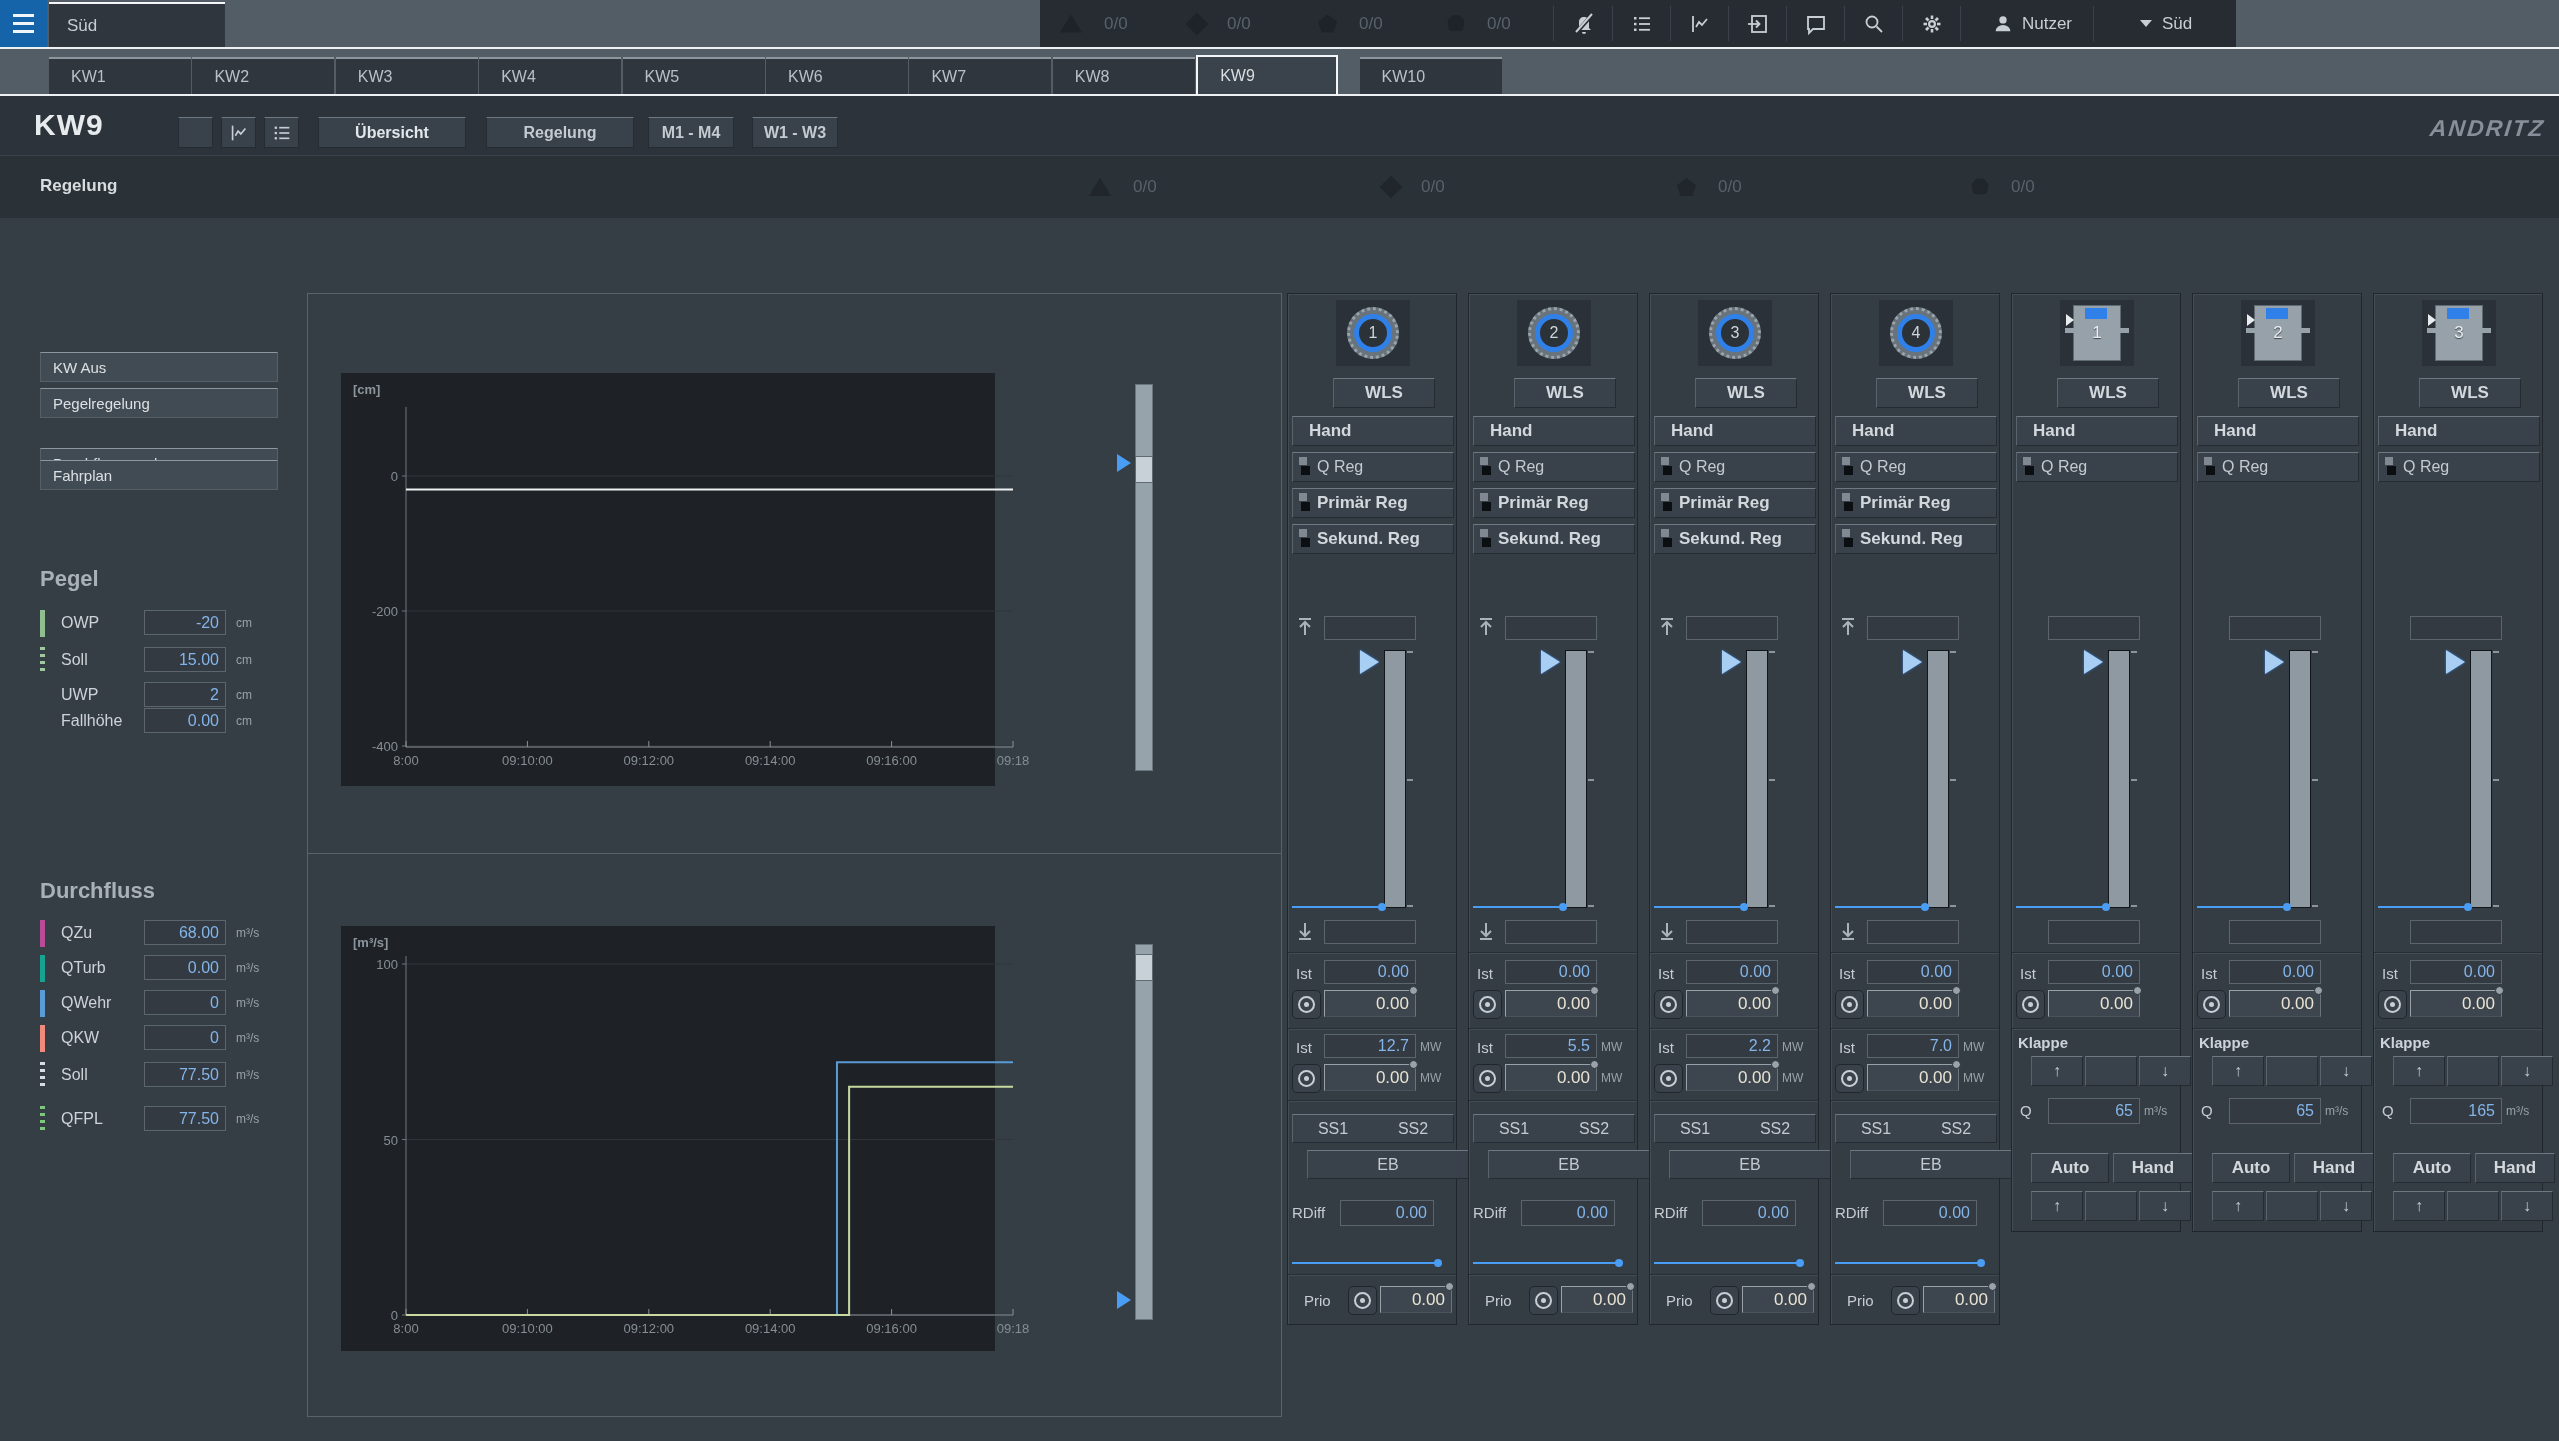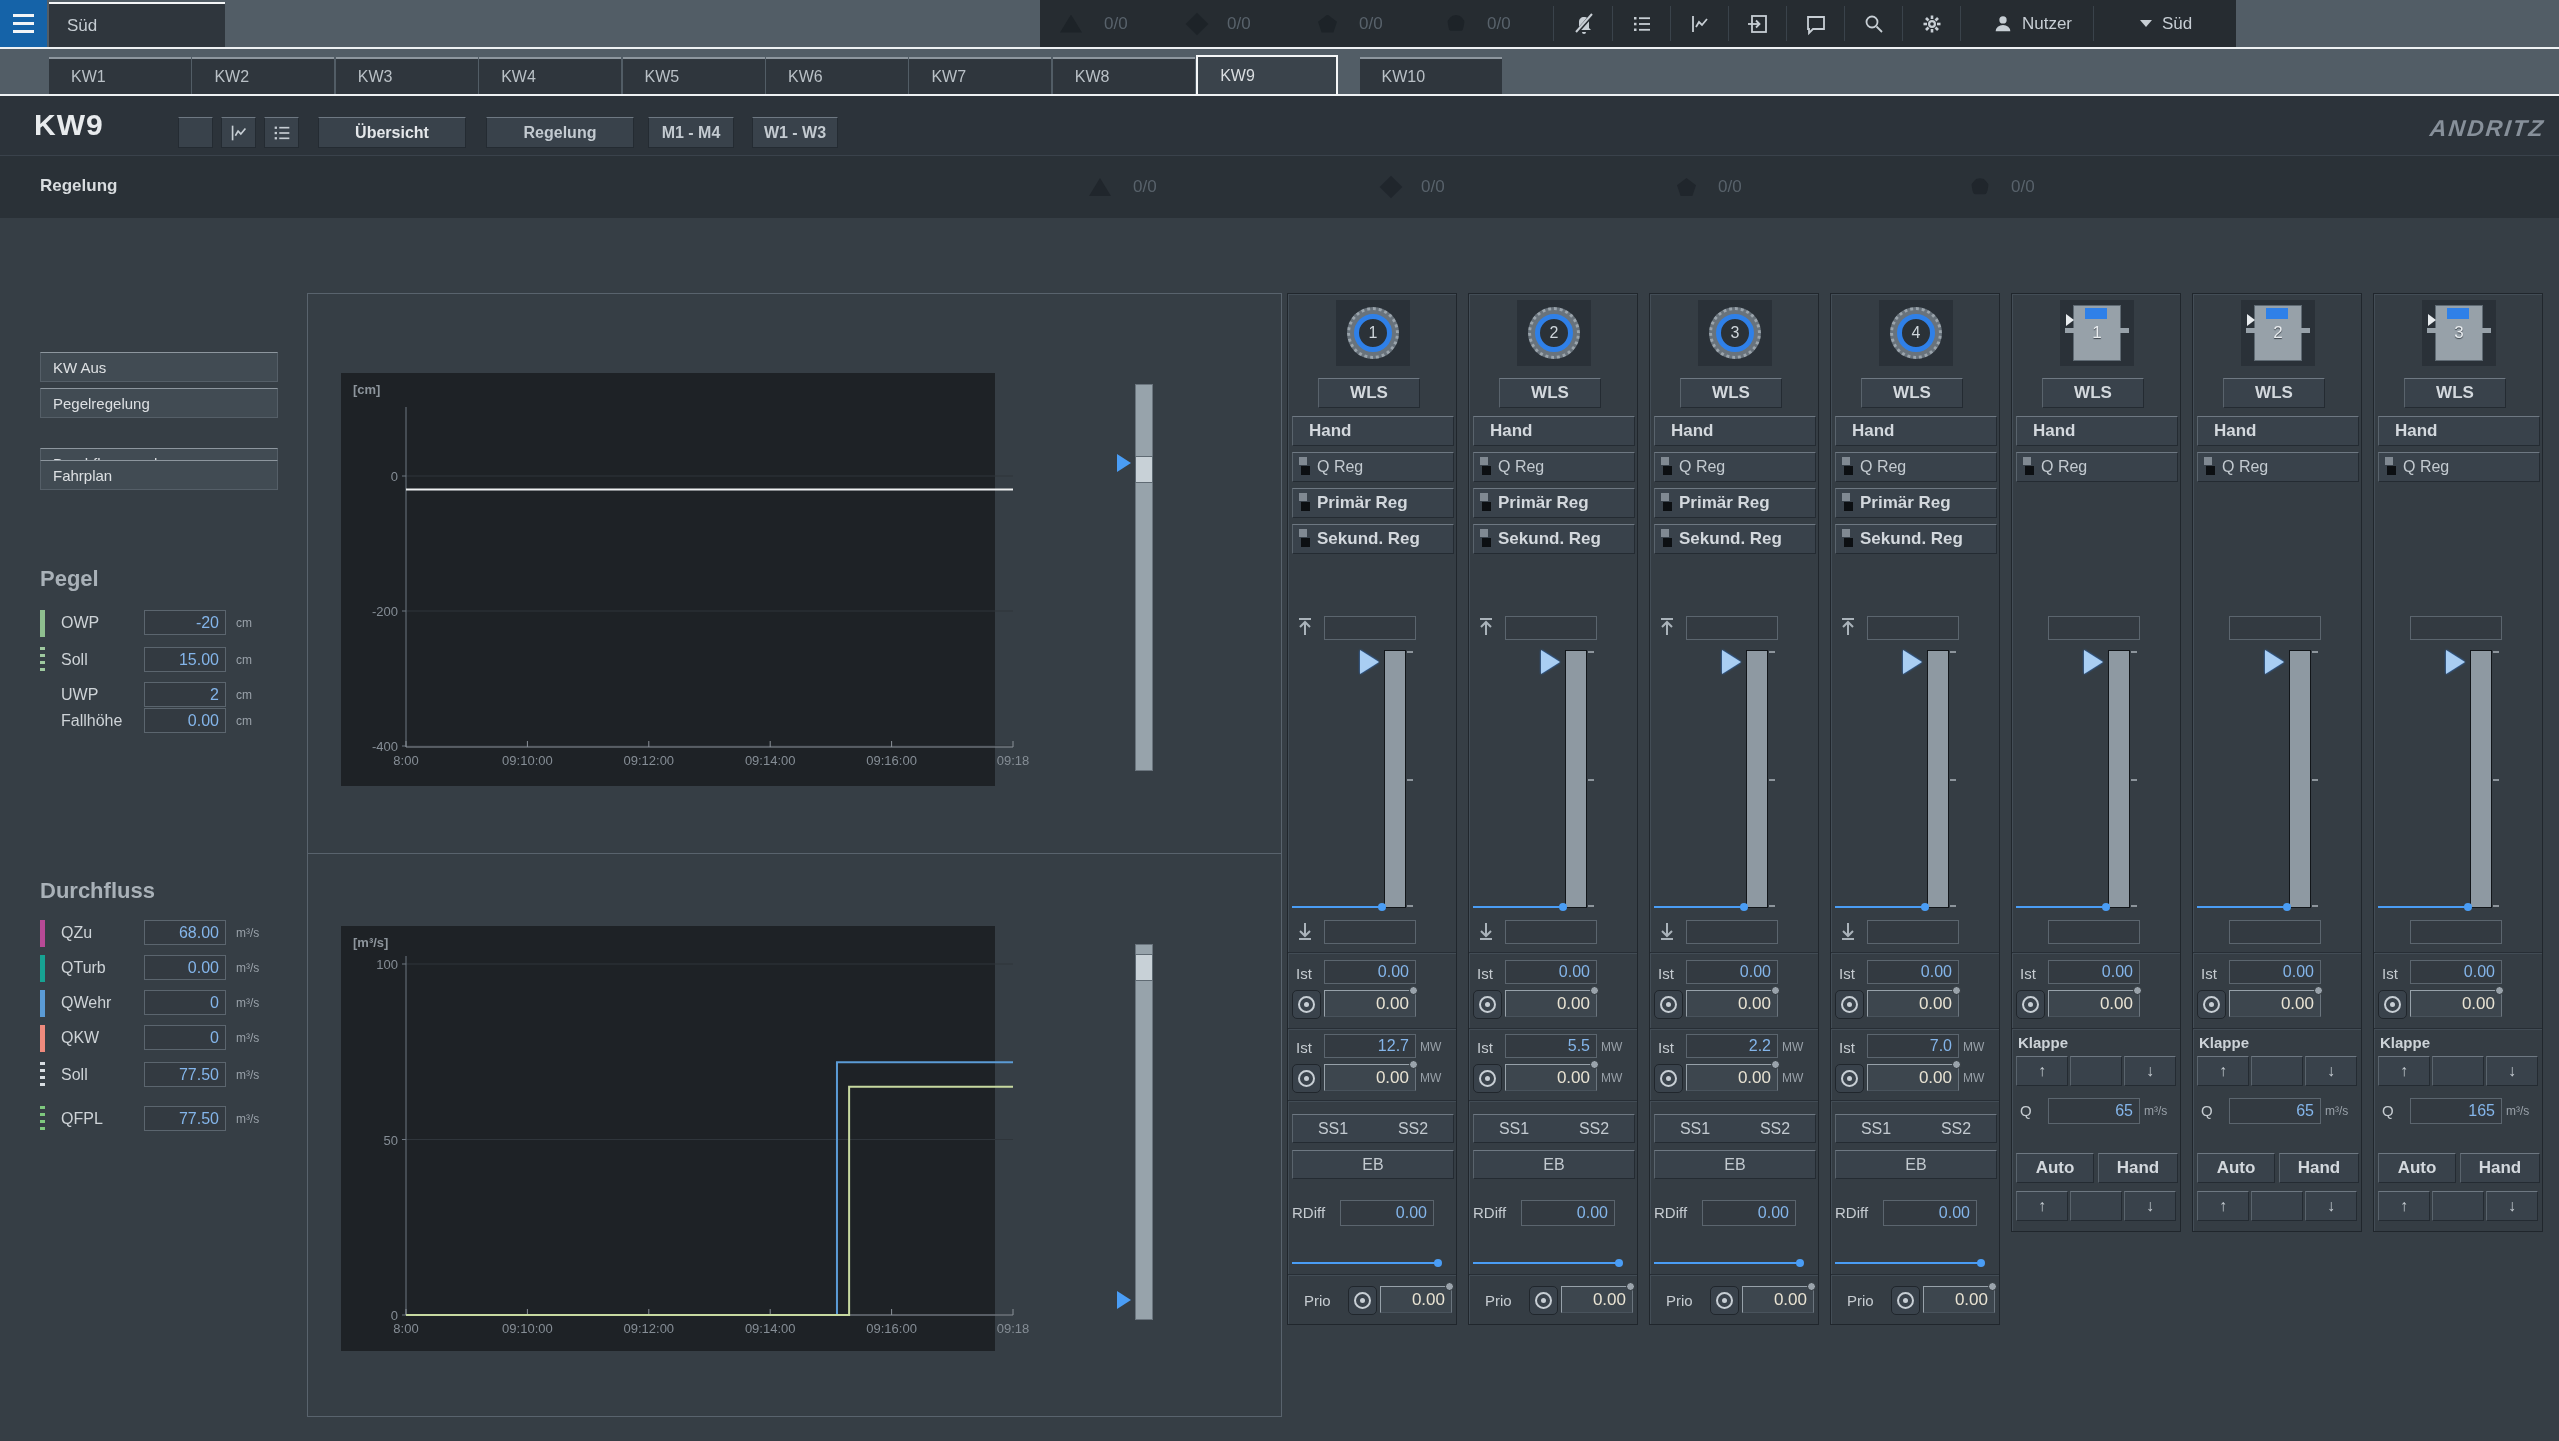--- a/index.html
+++ b/index.html
@@ -83,21 +83,21 @@
   .ptri{position:absolute;width:0;height:0;border-top:9px solid transparent;border-bottom:9px solid transparent;
         border-left:14px solid #4a9df5;}
 
   
   .col{position:absolute;top:293px;width:170px;background:#353d44;border:1px solid #20262c;
        box-shadow:inset 1px 1px 0 #434d56;box-sizing:border-box;}
   .col .divider{position:absolute;left:0;width:168px;height:1px;background:#272e35;box-shadow:0 1px 0 #424c55;}
   .cbtn{position:absolute;background:#39424b;border:1px solid #242b32;border-top-color:#6e7882;border-left-color:#59636c;
         color:#c3cad0;font-size:16px;display:flex;align-items:center;box-sizing:border-box;cursor:pointer;}
   .cbtn.bold{font-weight:bold;color:#d3d8dd;font-size:17px;}
-  .cbtn.center{justify-content:center;}
+  .cbtn.center{justify-content:center;margin-left:15px;}
   .ind{position:relative;width:10px;height:20px;margin:0 8px 0 6px;}
   .ind::before{content:'';position:absolute;left:0;top:0;width:8px;height:8px;background:#808992;}
   .ind::after{content:'';position:absolute;left:2px;top:9px;width:9px;height:9px;background:#0c0f12;}
   .clabel{position:absolute;color:#c6ccd1;font-size:15px;}
   .cunit{position:absolute;color:#99a1a9;font-size:12px;}
   .target{position:absolute;width:27px;height:27px;background:#39424b;border:1px solid #20262c;border-radius:5px;cursor:pointer;}
   .target::before{content:'';position:absolute;left:5px;top:5px;width:13px;height:13px;border:2px solid #c7ced4;border-radius:50%;}
   .target::after{content:'';position:absolute;left:11px;top:11px;width:5px;height:5px;background:#c7ced4;border-radius:50%;}
   .stick{position:absolute;width:22px;background:#8e99a2;border:1px solid #12161a;box-sizing:border-box;}
   .stick .tick{position:absolute;left:22px;width:6px;height:2px;background:#8d959c;}

